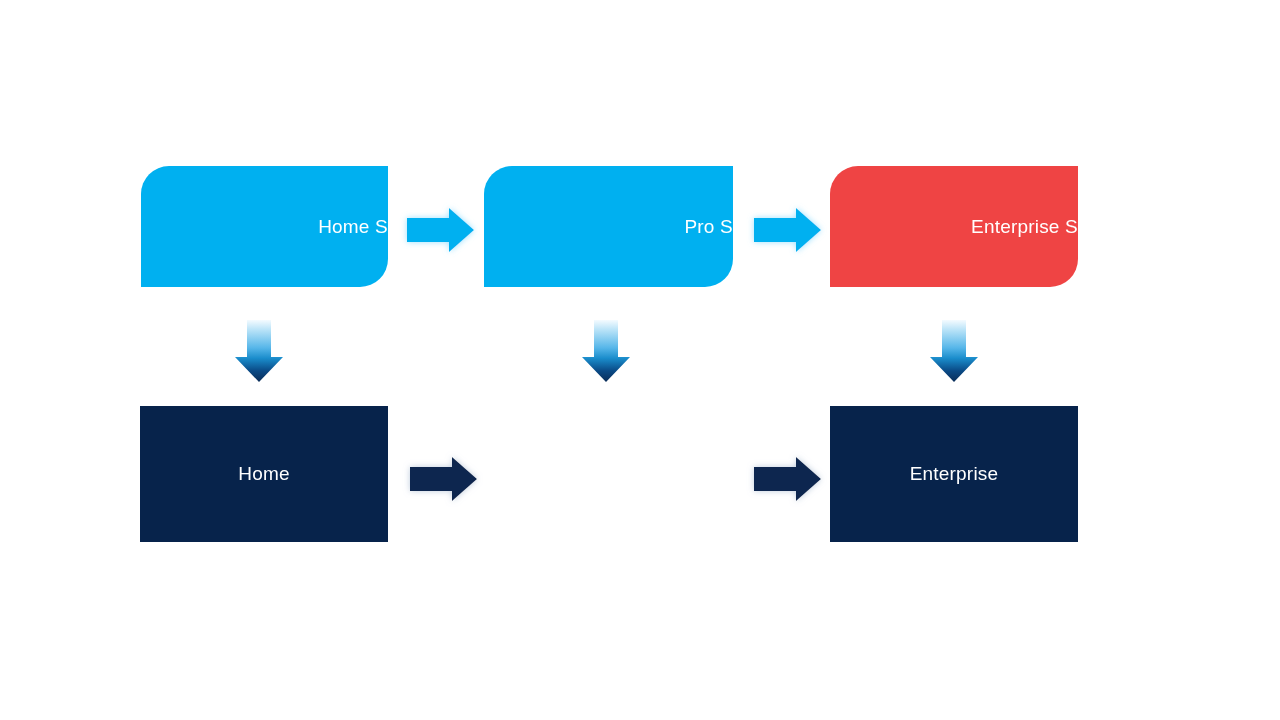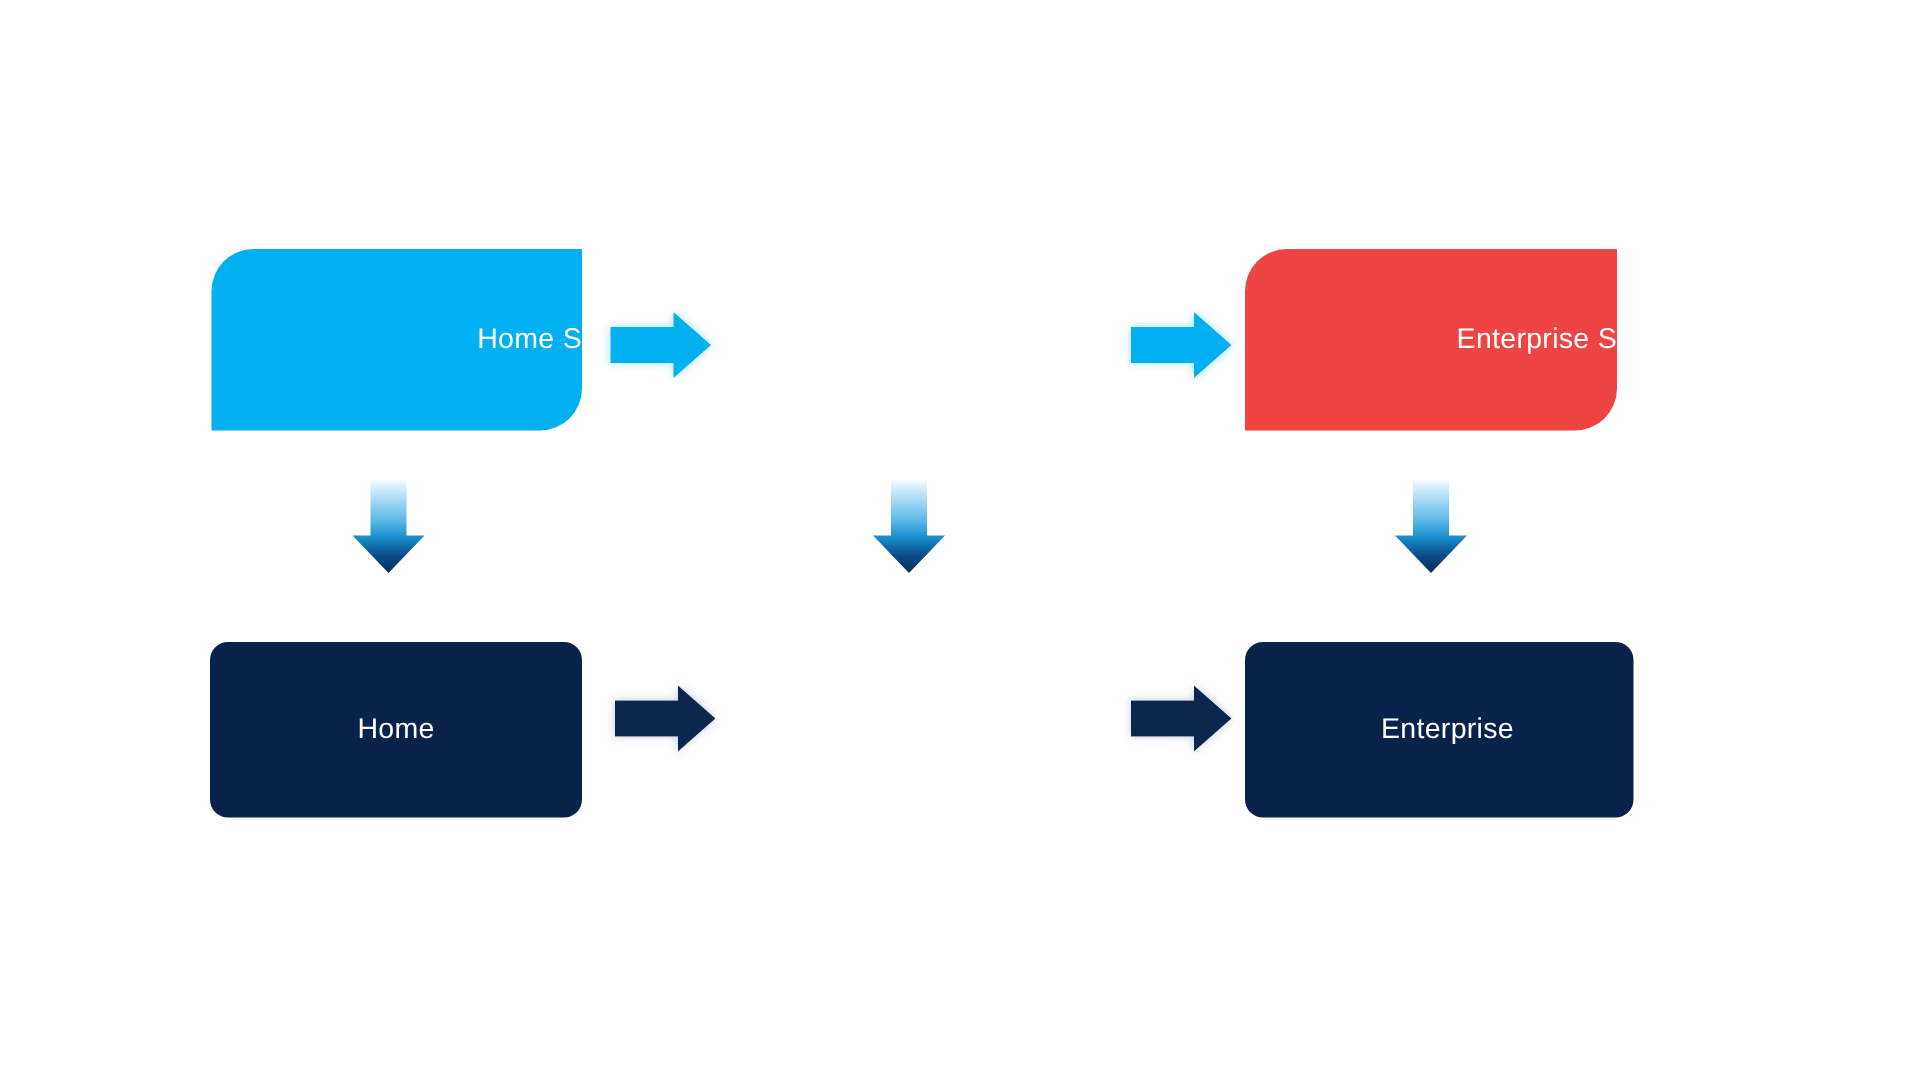--- a/index.html
+++ b/index.html
@@ -28,23 +28,23 @@
     color: #ffffff;
     white-space: nowrap;
   }
   .box.top-style {
     height: 121px;
     top: 166px;
     border-radius: 28px 0 28px 0;
     justify-content: flex-end;
   }
   .box.bottom-style {
-    height: 117px;
-    top: 428px;
-    border-radius: 12px;
+    height: 136px;
+    top: 406px;
+    border-radius: 0;
   }
   svg.arrow {
     position: absolute;
     overflow: visible;
     display: block;
   }
   svg.right-arrow { width: 68px; height: 46px; }
   svg.down-arrow  { width: 48px; height: 62px; }
   .defs-holder { position: absolute; width: 0; height: 0; }
 </style>
@@ -70,20 +70,23 @@
       </filter>
       <filter id="glow-bottom" x="-40%" y="-40%" width="180%" height="180%">
         <feDropShadow dx="0" dy="0" stdDeviation="3" flood-opacity="0.8" flood-color="#AFC0D5"></feDropShadow>
       </filter>
     </defs>
   </svg>
 
   <div class="box top-style" style="left: 141px; width: 247px; background: rgb(0, 176, 240);">
     <span class="label" style="color: rgb(255, 255, 255);">Home S</span>
   </div>
+  <div class="box top-style" style="left: 484px; width: 249px; background: rgb(0, 176, 240);">
+    <span class="label" style="color: rgb(255, 255, 255);">Pro S</span>
+  </div>
   <div class="box top-style" style="left: 830px; width: 248px; background: #ef4444;">
     <span class="label" style="color: rgb(255, 255, 255);">Enterprise S</span>
   </div>
 
   <svg class="arrow right-arrow" style="left:407px; top:207px;" viewBox="0 0 68 46">
     <use href="#shape-arrow-right" xlink:href="#shape-arrow-right" filter="url(#glow-top)" fill="#00B0F0"></use>
   </svg>
   <svg class="arrow right-arrow" style="left:754px; top:207px;" viewBox="0 0 68 46">
     <use href="#shape-arrow-right" xlink:href="#shape-arrow-right" filter="url(#glow-top)" fill="#00B0F0"></use>
   </svg>
@@ -94,21 +97,21 @@
   <svg class="arrow down-arrow" style="left:582px; top:320px;" viewBox="0 0 48 62">
     <use href="#shape-arrow-down" xlink:href="#shape-arrow-down" fill="url(#grad-down)"></use>
   </svg>
   <svg class="arrow down-arrow" style="left:930px; top:320px;" viewBox="0 0 48 62">
     <use href="#shape-arrow-down" xlink:href="#shape-arrow-down" fill="url(#grad-down)"></use>
   </svg>
 
   <div class="box bottom-style" style="left: 140px; width: 248px; background: rgb(7, 35, 75);">
     <span class="label" style="color: rgb(255, 255, 255);">Home</span>
   </div>
-  <div class="box bottom-style" style="left: 830px; width: 248px; background: rgb(7, 35, 75); padding-left: 11px;">
+  <div class="box bottom-style" style="left: 830px; width: 248px; background: rgb(7, 35, 75);">
     <span class="label" style="color: rgb(255, 255, 255);">Enterprise</span>
   </div>
 
   <svg class="arrow right-arrow" style="left:410px; top:456px;" viewBox="0 0 68 46">
     <use href="#shape-arrow-right" xlink:href="#shape-arrow-right" filter="url(#glow-bottom)" fill="#0A2750"></use>
   </svg>
   <svg class="arrow right-arrow" style="left:754px; top:456px;" viewBox="0 0 68 46">
     <use href="#shape-arrow-right" xlink:href="#shape-arrow-right" filter="url(#glow-bottom)" fill="#0A2750"></use>
   </svg>
 

